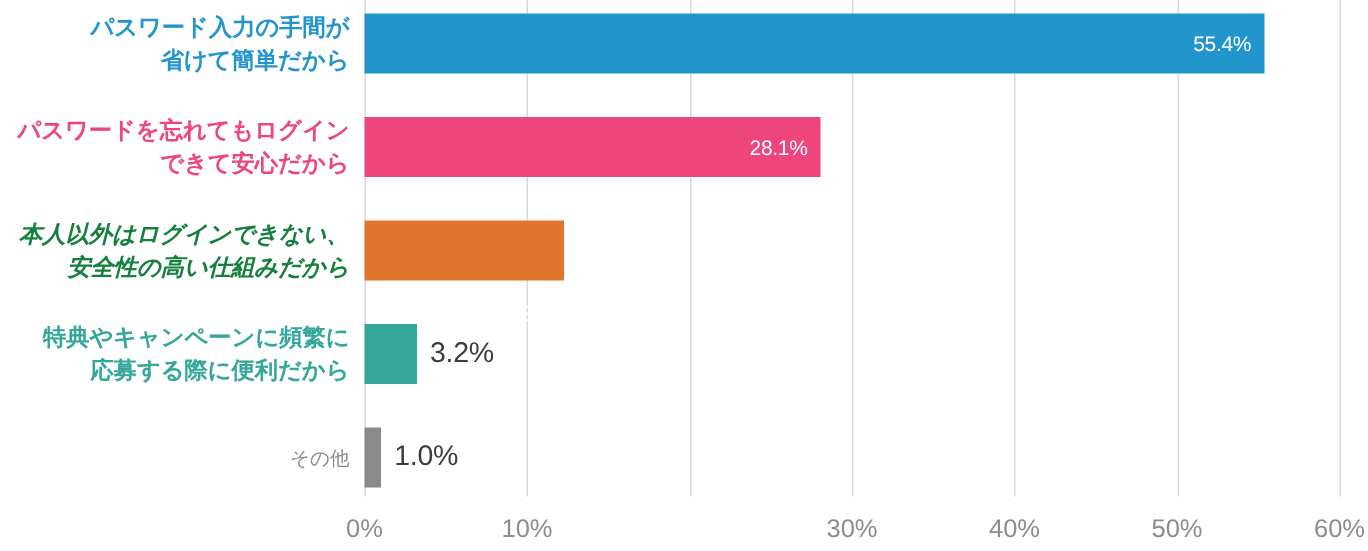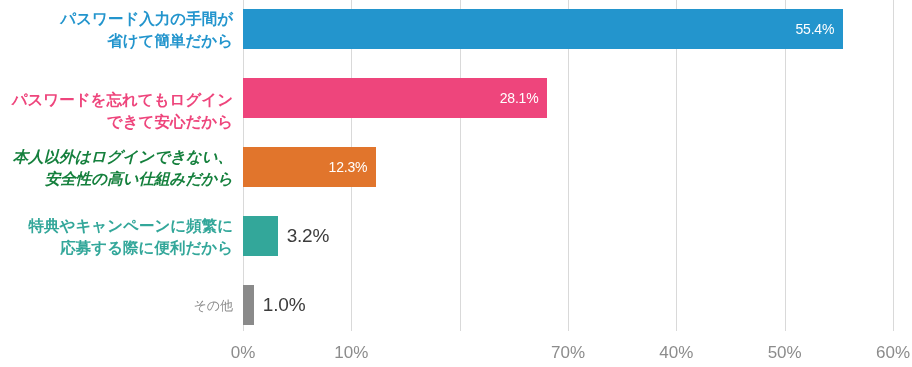--- a/index.html
+++ b/index.html
@@ -126,50 +126,50 @@
 
   <div id="rows-container">
       <div class="bar-row" style="top: 9px;">
         <div class="cat-label-box" style="color: rgb(35, 149, 205); top: -1px;">パスワード入力の手間が
 省けて簡単だから</div>
         <div class="bar" style="width: 600.167px; height: 40px; background: rgb(35, 149, 205);">
           <span class="bar-value-inside" style="color: rgb(255, 255, 255);">55.4%</span>
         </div>
       </div>
       <div class="bar-row" style="top: 78px;">
-        <div class="cat-label-box" style="color: rgb(238, 69, 124); top: -1px; margin-top: 12px;">パスワードを忘れてもログイン
+        <div class="cat-label-box" style="color: rgb(238, 69, 124); top: -1px;">パスワードを忘れてもログイン
 できて安心だから</div>
         <div class="bar" style="width: 304.417px; height: 40px; background: rgb(238, 69, 124);">
           <span class="bar-value-inside" style="color: rgb(255, 255, 255);">28.1%</span>
         </div>
       </div>
       <div class="bar-row" style="top: 147px;">
         <div class="cat-label-box" style="color: #15803d; top: -1px; font-style: italic;">本人以外はログインできない、
 安全性の高い仕組みだから</div>
         <div class="bar" style="width: 133.25px; height: 40px; background: rgb(225, 117, 44);">
-          <span class="bar-value-inside" style="color: rgb(255, 255, 255);">12.3%</span>
+          <span class="bar-value-inside" style="color: rgb(255, 255, 255); margin-top: 42px;">12.3%</span>
         </div>
       </div>
       <div class="bar-row" style="top: 216px;">
         <div class="cat-label-box" style="color: rgb(51, 167, 154); top: -1px;">特典やキャンペーンに頻繁に
 応募する際に便利だから</div>
         <div class="bar" style="width: 34.6667px; height: 40px; background: rgb(51, 167, 154);"></div>
         <span class="bar-value-outside" style="color: rgb(60, 60, 60); left: 286.667px; top: 20px;">3.2%</span>
       </div>
       <div class="bar-row" style="top: 285px;">
         <div class="cat-label-box plain" style="color: rgb(138, 138, 138); top: 10px;">その他</div>
         <div class="bar" style="width: 10.8333px; height: 40px; background: rgb(138, 138, 138);"></div>
         <span class="bar-value-outside" style="color: rgb(60, 60, 60); left: 262.833px; top: 20px;">1.0%</span>
       </div>
     </div>
 
   <div id="x-axis">
 
   <span class="tick-label" style="left: 243px; color: rgb(140, 140, 140);">0%</span>
       <span class="tick-label" style="left: 351.333px; color: rgb(140, 140, 140);">10%</span>
       <span class="tick-label" style="left: 459.667px; color: rgb(140, 140, 140); margin-top: 30px;">20%</span>
-      <span class="tick-label" style="left: 568px; color: rgb(140, 140, 140);">70%</span>
+      <span class="tick-label" style="left: 568px; color: rgb(140, 140, 140);">30%</span>
       <span class="tick-label" style="left: 676.333px; color: rgb(140, 140, 140);">40%</span>
       <span class="tick-label" style="left: 784.667px; color: rgb(140, 140, 140);">50%</span>
       <span class="tick-label" style="left: 893px; color: rgb(140, 140, 140);">60%</span>
     </div>
 
 </div>
 
 </body></html>

